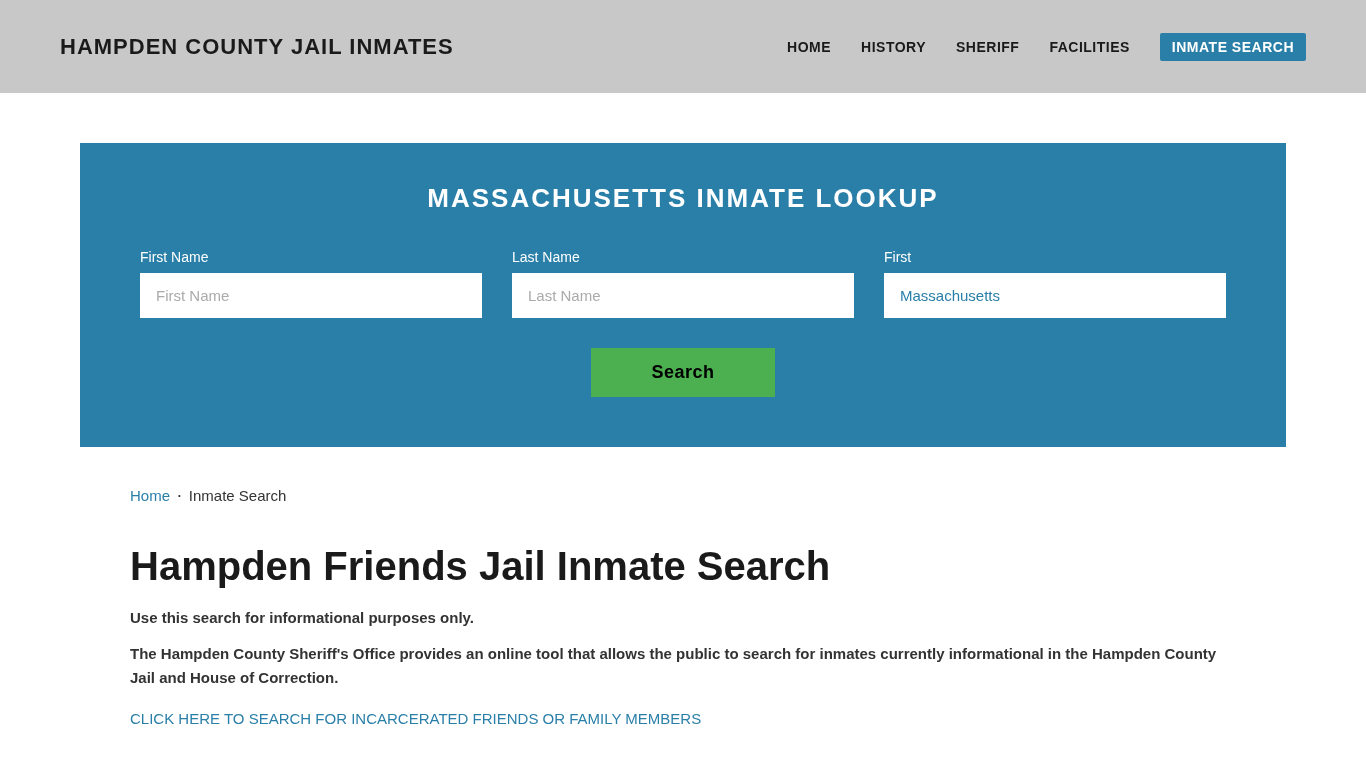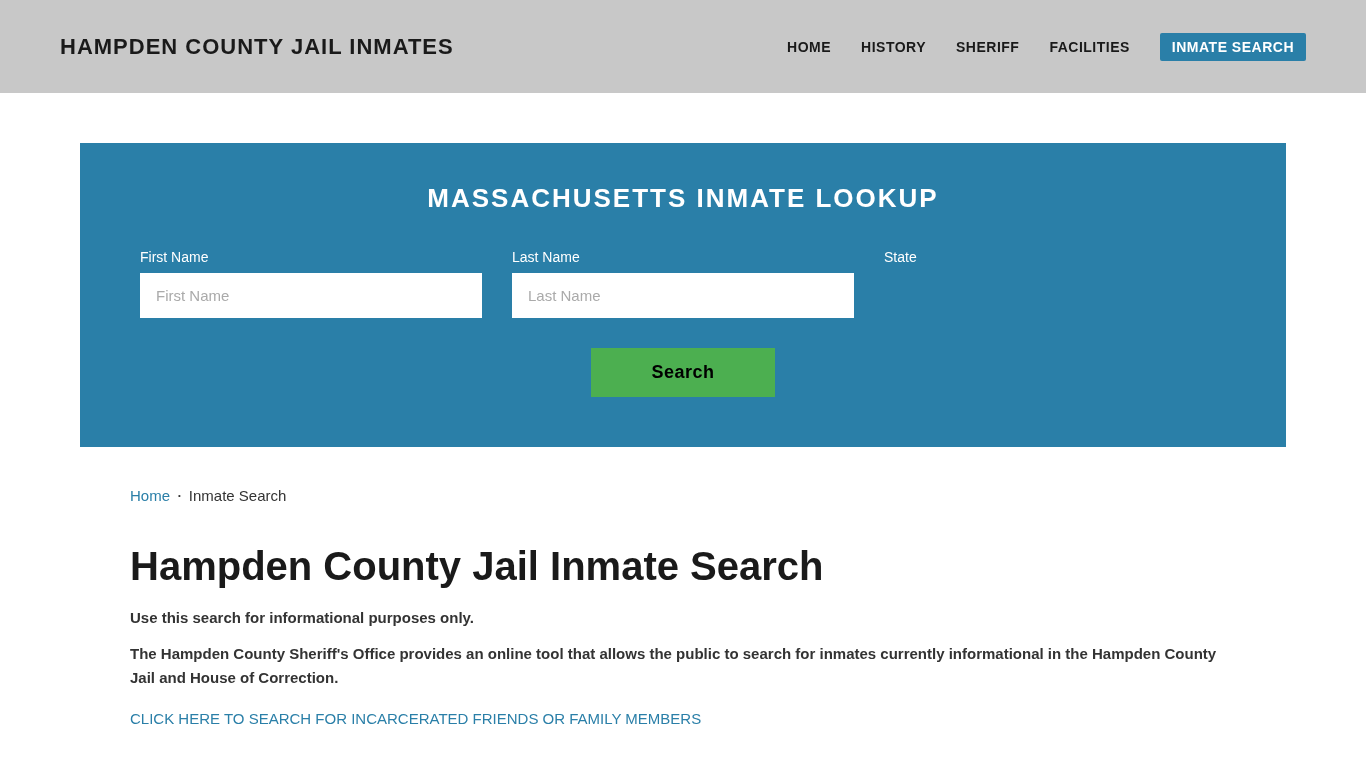--- a/index.html
+++ b/index.html
@@ -209,34 +209,35 @@
   <div class="search-fields">
     <div class="field-group">
       <label class="field-label">First Name</label>
       <input class="field-input" type="text" placeholder="First Name" style="">
     </div>
     <div class="field-group">
       <label class="field-label">Last Name</label>
       <input class="field-input" type="text" placeholder="Last Name" style="">
     </div>
     <div class="field-group">
-      <label class="field-label">State</label>
+      <label class="field-label">First</label>
+      <input class="field-input state-input" type="text" value="Massachusetts" style="">
     </div>
   </div>
   <div class="search-button-row">
     <button class="search-button">Search</button>
   </div>
 </section>
 
 <div class="breadcrumb-area">
   <nav class="breadcrumb">
     <a class="breadcrumb-home">Home</a>
     <span class="breadcrumb-separator">•</span>
     <span class="breadcrumb-current">Inmate Search</span>
   </nav>
 </div>
 
 <main class="main-content">
-  <h1 class="page-title">Hampden County Jail Inmate Search</h1>
+  <h1 class="page-title">Hampden Friends Jail Inmate Search</h1>
   <p class="disclaimer">Use this search for informational purposes only.</p>
   <p class="description">The Hampden County Sheriff's Office provides an online tool that allows the public to search for inmates currently informational in the Hampden County Jail and House of Correction.</p>
   <a class="cta-link">CLICK HERE to Search for Incarcerated Friends or Family Members</a>
 </main>
 
 </body></html>

